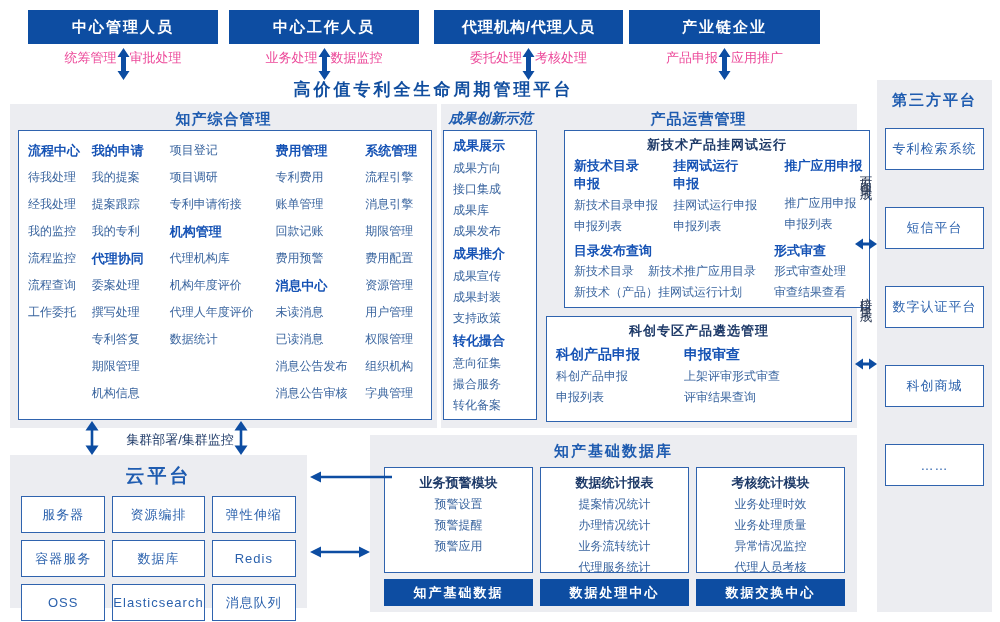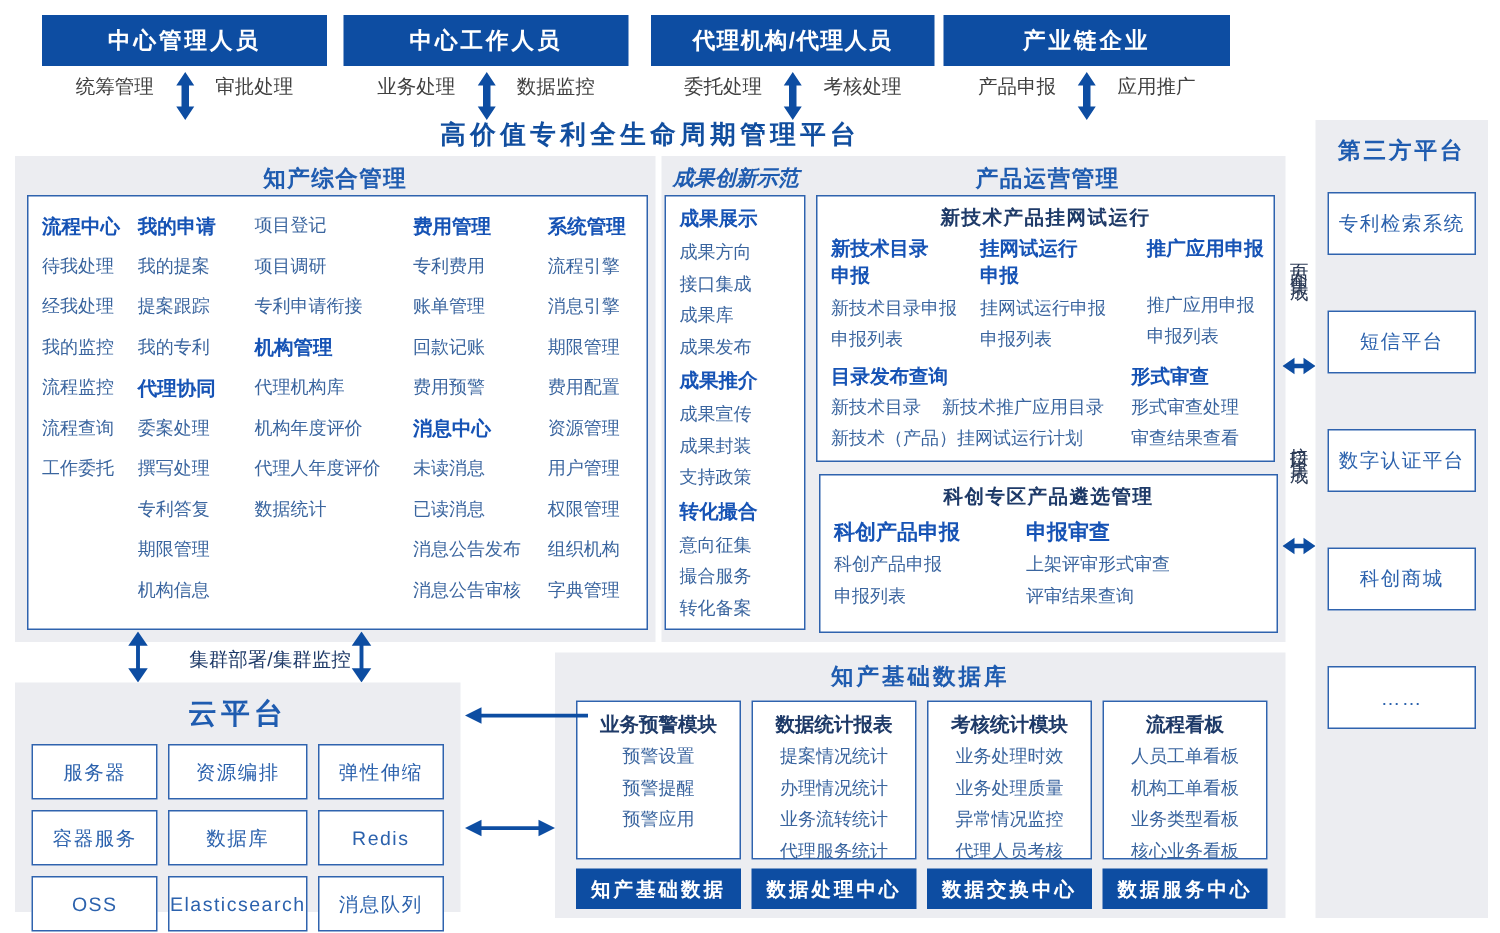--- a/index.html
+++ b/index.html
@@ -3,22 +3,22 @@
 <meta charset="utf-8">
 <style>
   html,body{margin:0;padding:0;background:#fff;}
   body{font-family:"Liberation Sans","DejaVu Sans",sans-serif;}
   .canvas{position:relative;width:1000px;height:622px;background:#fff;overflow:hidden;}
 
   
   .role{position:absolute;top:10px;}
   .role-head{height:34px;background:#0d4da2;color:#fff;font-weight:bold;font-size:15px;
     display:flex;align-items:center;justify-content:center;letter-spacing:2px;}
-  .role-sub{display:flex;align-items:flex-start;justify-content:center;gap:14px;margin-top:6px;
-    font-size:13px;color:#404040;height:30px;}
+  .role-sub{display:flex;align-items:flex-start;justify-content:center;gap:0;margin-top:6px;
+    font-size:13px;color:#ec4899;height:30px;}
   .role-sub .lbl{line-height:16px;}
   .dbl-v{position:relative;top:-2px;}
 
   
   .panel{position:absolute;background:#ecedf1;}
   #panel-ip{left:10px;top:104px;width:427px;height:324px;}
   #panel-demo{left:441px;top:104px;width:99px;height:324px;}
   #panel-prod{left:540px;top:104px;width:317px;height:324px;}
   #panel-side{left:877px;top:80px;width:115px;height:532px;}
   #panel-cloud{left:10px;top:455px;width:297px;height:153px;}
@@ -27,21 +27,21 @@
   .main-title{position:absolute;left:10px;top:78px;width:847px;text-align:center;
     font-size:17px;font-weight:bold;color:#114e9f;letter-spacing:3px;}
 
   .sec-title{position:absolute;top:6px;left:0;right:0;text-align:center;font-size:15px;
     font-weight:bold;color:#1f5cb0;letter-spacing:1px;}
   #demo-title{font-size:14px;font-style:italic;letter-spacing:0;}
 
   .white-box{position:absolute;background:#fff;border:1.5px solid #2f63ae;box-sizing:border-box;}
   #ip-box{left:8px;top:26px;width:414px;height:290px;}
   #demo-box{left:2px;top:26px;width:94px;height:290px;}
-  #prodA{left:4px;top:26px;width:306px;height:178px;}
+  #prodA{left:24px;top:26px;width:306px;height:178px;}
   #prodB{left:6px;top:212px;width:306px;height:106px;}
 
   
   .ip-cols{display:flex;padding:6px 0 0 9px;}
   .g-h{font-size:13px;font-weight:bold;color:#1653b5;line-height:27px;white-space:nowrap;}
   .g-i{font-size:12px;color:#3a659f;line-height:27px;white-space:nowrap;}
 
   
   .demo-inner{padding:3px 0 0 9px;}
   .demo-inner .g-h{line-height:24px;}
@@ -409,32 +409,20 @@
           <div class="db-h">考核统计模块</div>
           <div class="db-items">
               <div class="g-i">业务处理时效</div>
               <div class="g-i">业务处理质量</div>
               <div class="g-i">异常情况监控</div>
               <div class="g-i">代理人员考核</div>
             </div>
         </div>
         <div class="db-bar">数据交换中心</div>
       </div>
-      <div class="db-col">
-        <div class="db-box">
-          <div class="db-h">流程看板</div>
-          <div class="db-items">
-              <div class="g-i">人员工单看板</div>
-              <div class="g-i">机构工单看板</div>
-              <div class="g-i">业务类型看板</div>
-              <div class="g-i">核心业务看板</div>
-            </div>
-        </div>
-        <div class="db-bar">数据服务中心</div>
-      </div>
     </div>
   </div>
 
   <svg class="h-arrow" id="cd-arrow1" width="82" height="12" viewBox="0 0 82 12">
       <path d="M9 6H82" stroke="#0d4da2" stroke-width="2.5"></path>
       <path d="M0 6L11 0.5V11.5Z" fill="#0d4da2"></path>
     </svg>
   <svg class="h-arrow" id="cd-arrow2" width="60" height="12" viewBox="0 0 60 12">
       <path d="M8 6H52" stroke="#0d4da2" stroke-width="2.5"></path>
       <path d="M0 6L11 0.5V11.5Z" fill="#0d4da2"></path>

